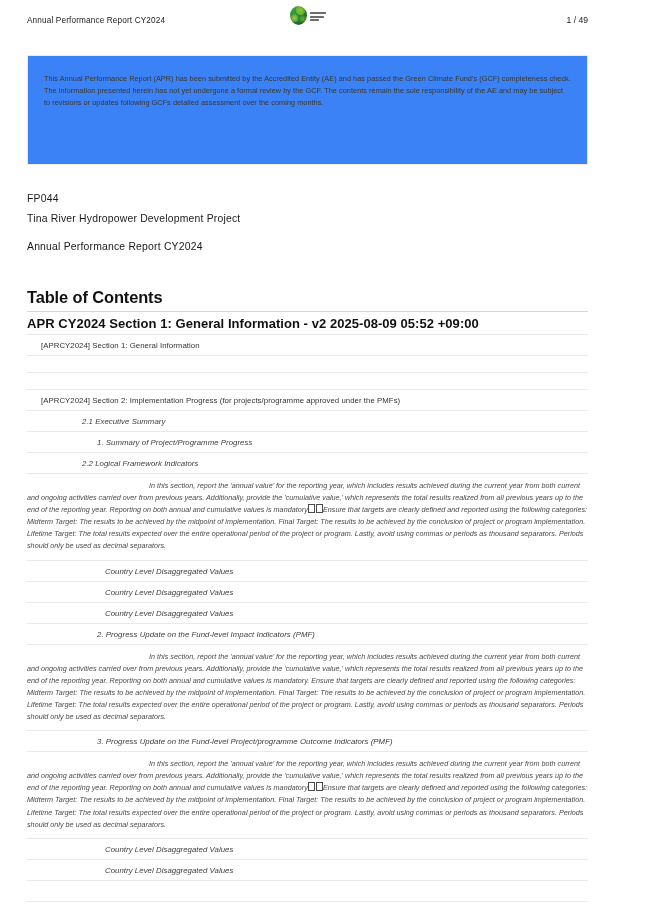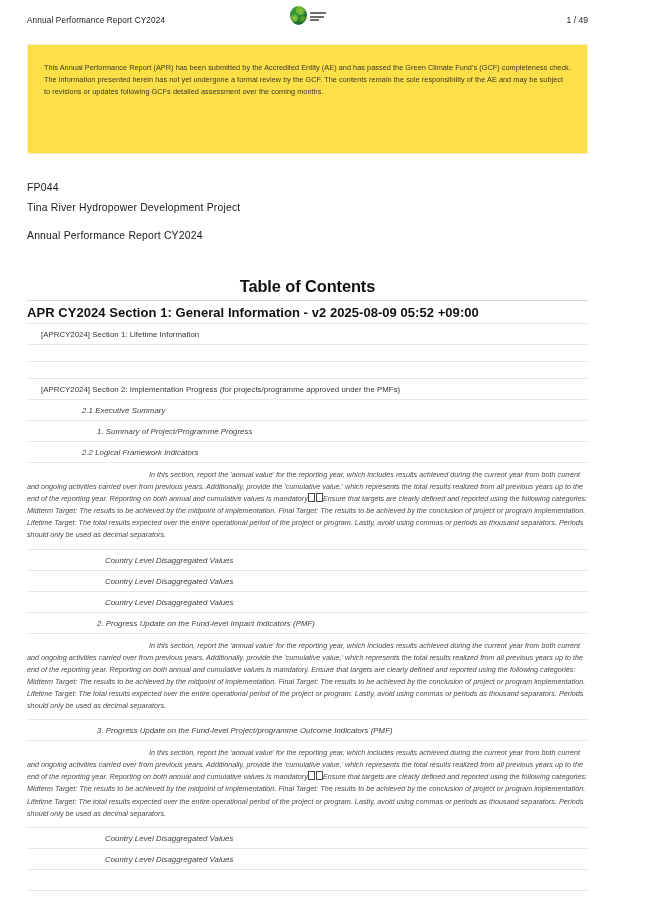--- a/index.html
+++ b/index.html
@@ -88,22 +88,22 @@
   .gcf-word i:nth-child(3) { width: 9px; }
 
   
   .content {
     padding: 0 27px;
     box-sizing: border-box;
   }
 
   
   .notice-box {
-    margin-top: 12px;
-    background: #fde047;
+    margin-top: 23px;
+    background: #3b82f6;
     border: 1px solid #f3ecd2;
     box-sizing: border-box;
     width: 100%;
     height: 110px;
     padding: 17px 16px 0 16px;
   }
   .notice-text {
     font-size: 7.3px;
     line-height: 12.2px;
     color: #3a362c;
@@ -139,21 +139,20 @@
 
   
   .toc-heading {
     margin-top: 32px;
     font-size: 16.4px;
     font-weight: bold;
     letter-spacing: -0.1px;
     color: #111;
     padding-bottom: 4px;
     border-bottom: 1px solid #d7d7d7;
-    text-align: center;
   }
   .toc-list {
     margin-top: 0;
   }
   .toc-row {
     border-bottom: 1px solid #e9e9e9;
     box-sizing: border-box;
     display: flex;
     align-items: center;
   }
@@ -241,21 +240,21 @@
       <div class="doc-report">Annual Performance Report CY2024</div>
     </div>
 
     <div class="toc-heading">Table of Contents</div>
 
     <div class="toc-list" id="toc-list">
         <div class="toc-row ind-0 row-section">
           <span>APR CY2024 Section 1: General Information - v2 2025-08-09 05:52 +09:00</span>
         </div>
         <div class="toc-row ind-1 row-entry">
-          <span>[APRCY2024] Section 1: Lifetime Information</span>
+          <span>[APRCY2024] Section 1: General Information</span>
         </div>
         <div class="toc-row ind-0 row-empty"></div>
         <div class="toc-row ind-0 row-empty"></div>
         <div class="toc-row ind-1 row-entry">
           <span>[APRCY2024] Section 2: Implementation Progress (for projects/programme approved under the PMFs)</span>
         </div>
         <div class="toc-row ind-2 row-entry italic">
           <span>2.1 Executive Summary</span>
         </div>
         <div class="toc-row ind-3 row-entry italic">

